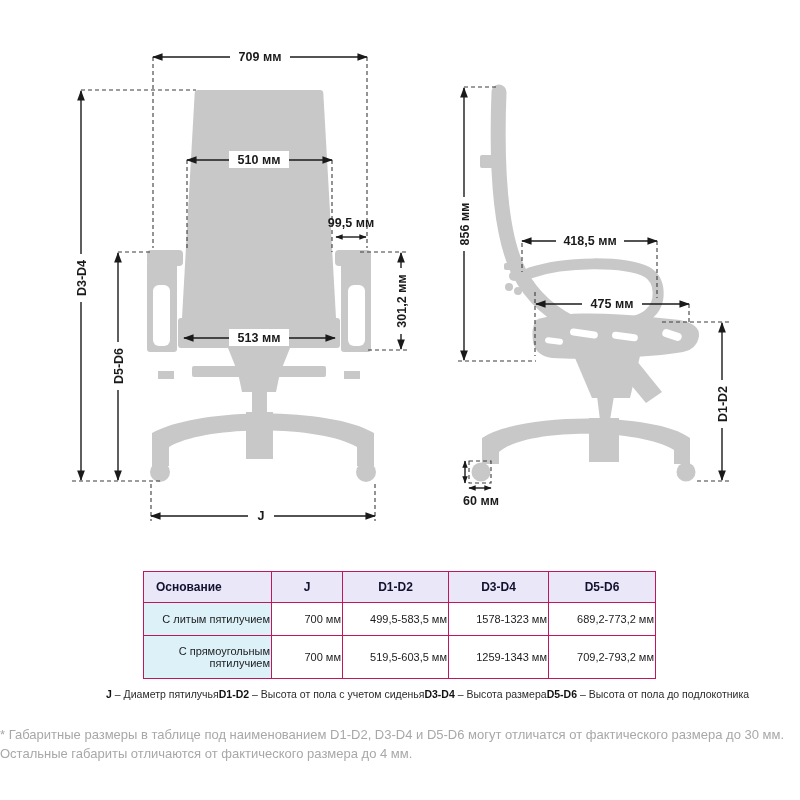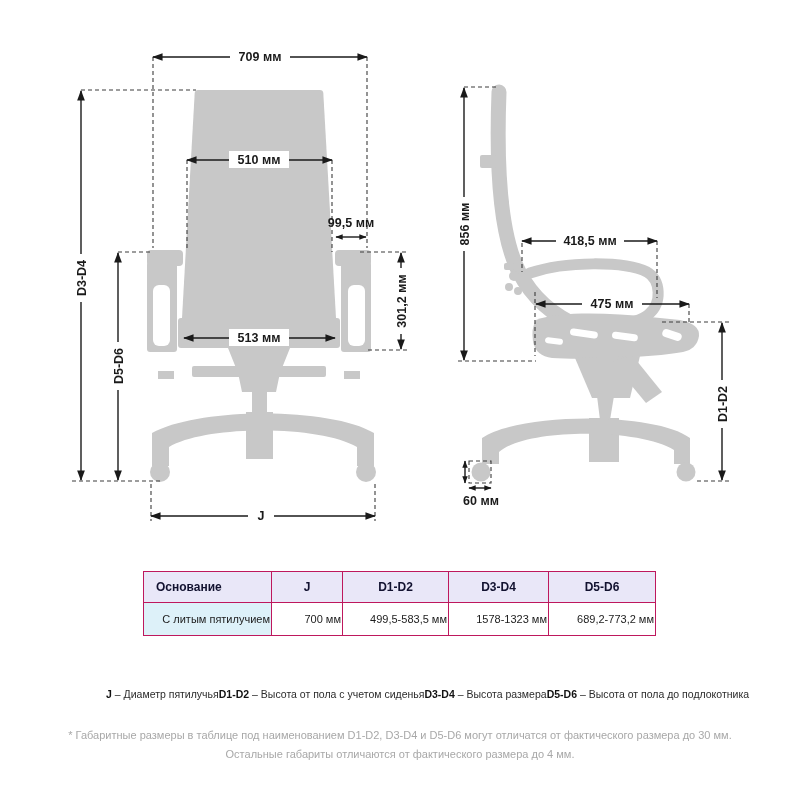--- a/index.html
+++ b/index.html
@@ -22,22 +22,22 @@
   .spec-table th{background:#e9e7f8;font-size:12px;font-weight:bold;color:#121230;height:28px;}
   .spec-table td{font-size:11px;text-align:right;height:30px;background:#ffffff;}
   .spec-table td.rowhead{background:#ddf1f9;text-align:right;padding-left:12px;font-size:11px;}
   .spec-table th.rowhead-h{text-align:left;padding-left:12px;}
   .spec-table tr.tall td{height:40px;}
 
   .legend{position:absolute;left:106px;top:688px;width:598px;display:flex;
           justify-content:space-between;font-size:10.5px;color:#2b2b2b;white-space:nowrap;}
   .legend .term{font-weight:bold;color:#111111;margin-right:3px;}
 
-  .footnotes{position:absolute;left:0;top:726px;width:800px;text-align:center;
-             color:#a8a8a8;font-size:11px;line-height:18.5px;}
+  .footnotes{position:absolute;left:0;top:726px;width:800px;text-align:left;
+             color:#a8a8a8;font-size:13px;line-height:18.5px;}
 </style>
 </head>
 <body>
 
 <div class="canvas">
 
   <svg width="800" height="560" viewBox="0 0 800 560" xmlns="http://www.w3.org/2000/svg">
     <defs>
       <marker id="mA" viewBox="0 0 10 8" refX="9.2" refY="4" markerWidth="11" markerHeight="9" orient="auto-start-reverse" markerUnits="userSpaceOnUse">
         <path class="arrowhead" d="M0.5,0.5 L10,4 L0.5,7.5 Z"></path>
@@ -187,20 +187,27 @@
       <th>D3-D4</th>
       <th>D5-D6</th>
     </tr>
     <tr>
       <td class="rowhead">С литым пятилучием</td>
       <td>700 мм</td>
       <td>499,5-583,5 мм</td>
       <td>1578-1323 мм</td>
       <td>689,2-773,2 мм</td>
     </tr>
+    <tr class="tall">
+      <td class="rowhead">С прямоугольным пятилучием</td>
+      <td>700 мм</td>
+      <td>519,5-603,5 мм</td>
+      <td>1259-1343 мм</td>
+      <td>709,2-793,2 мм</td>
+    </tr>
   </tbody>
     </table>
 
   <div class="legend">
     <span><span class="term">J</span><span>– Диаметр пятилучья</span></span>
     <span><span class="term">D1-D2</span><span>– Высота от пола с учетом сиденья</span></span>
     <span><span class="term">D3-D4</span><span>– Высота размера</span></span>
     <span><span class="term">D5-D6</span><span>– Высота от пола до подлокотника</span></span>
   </div>
 

